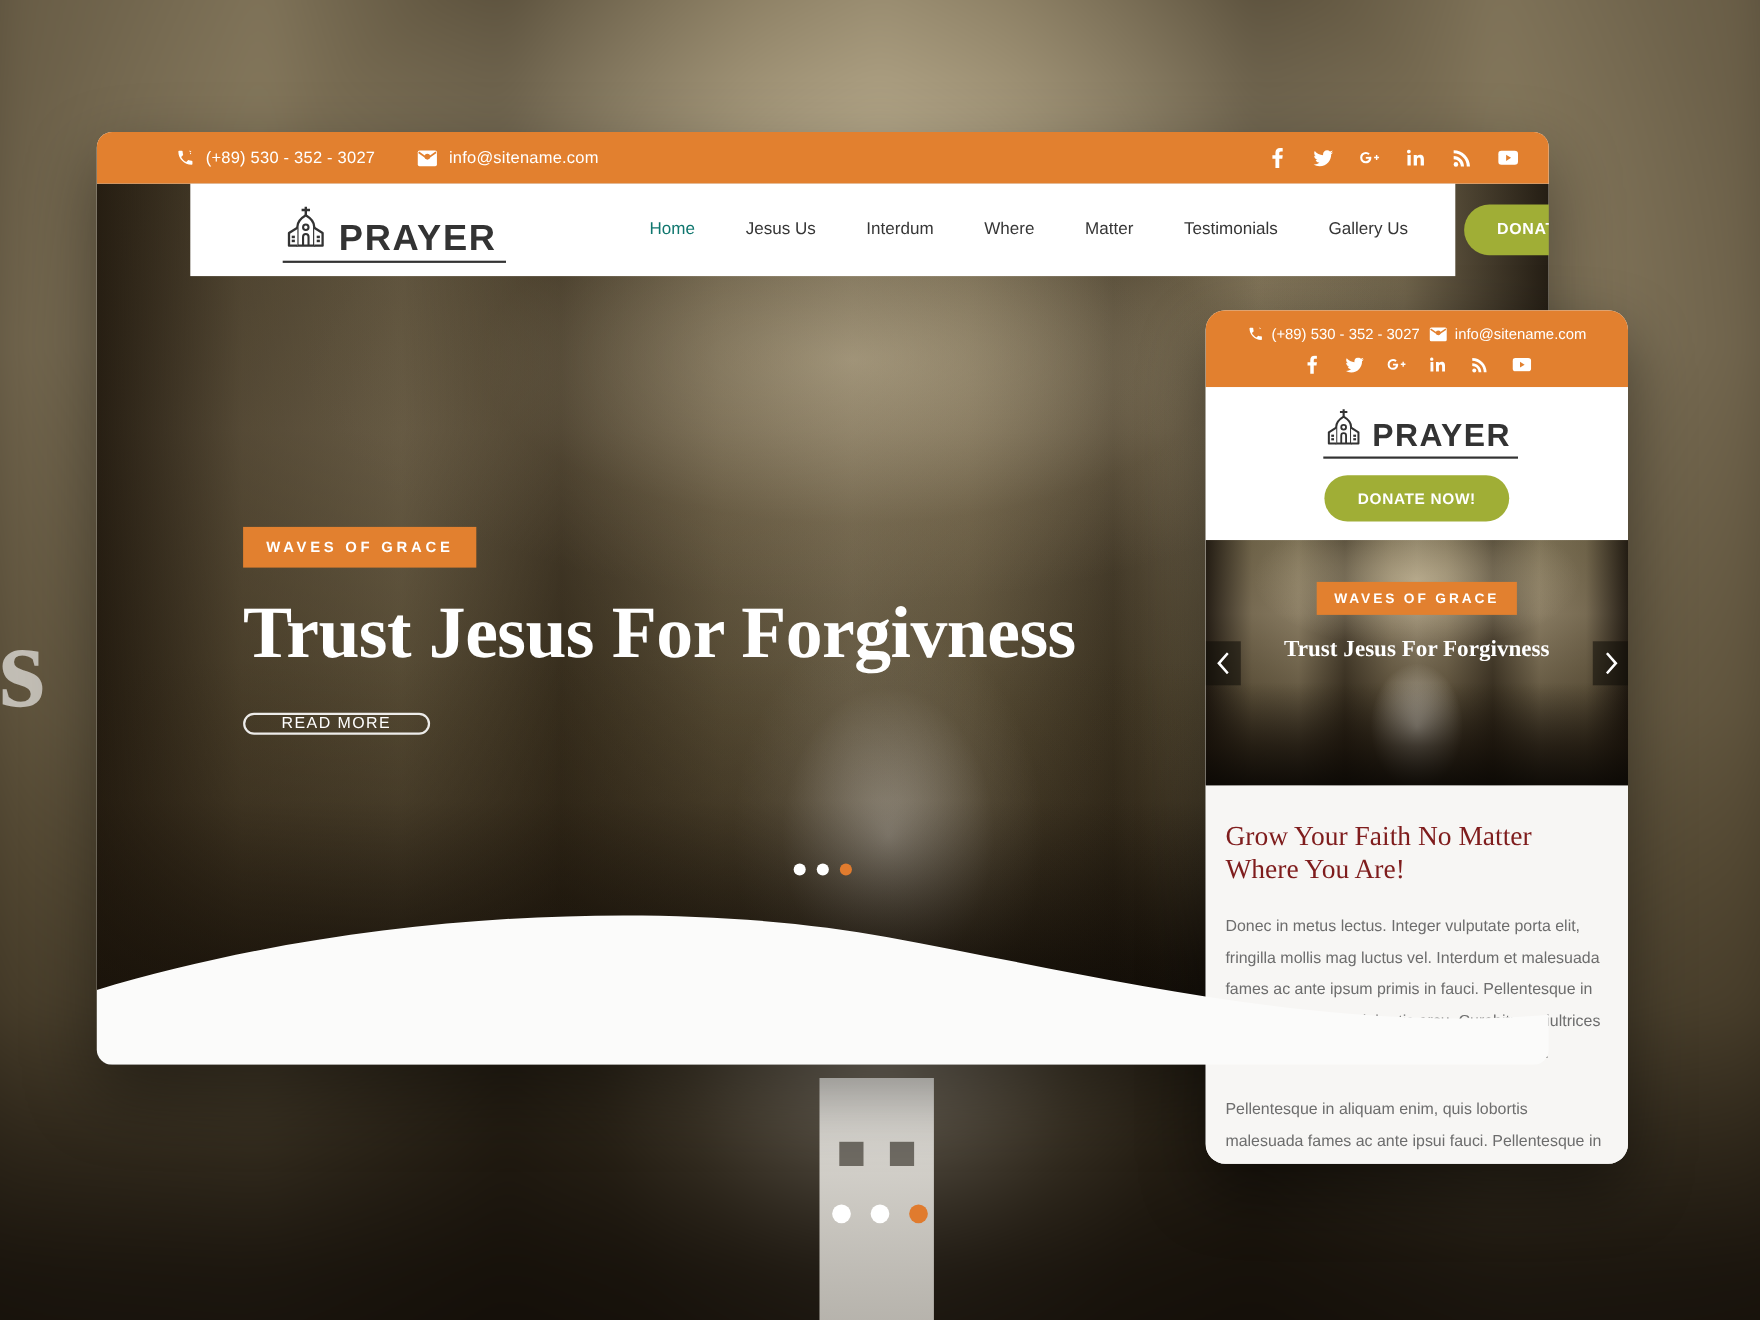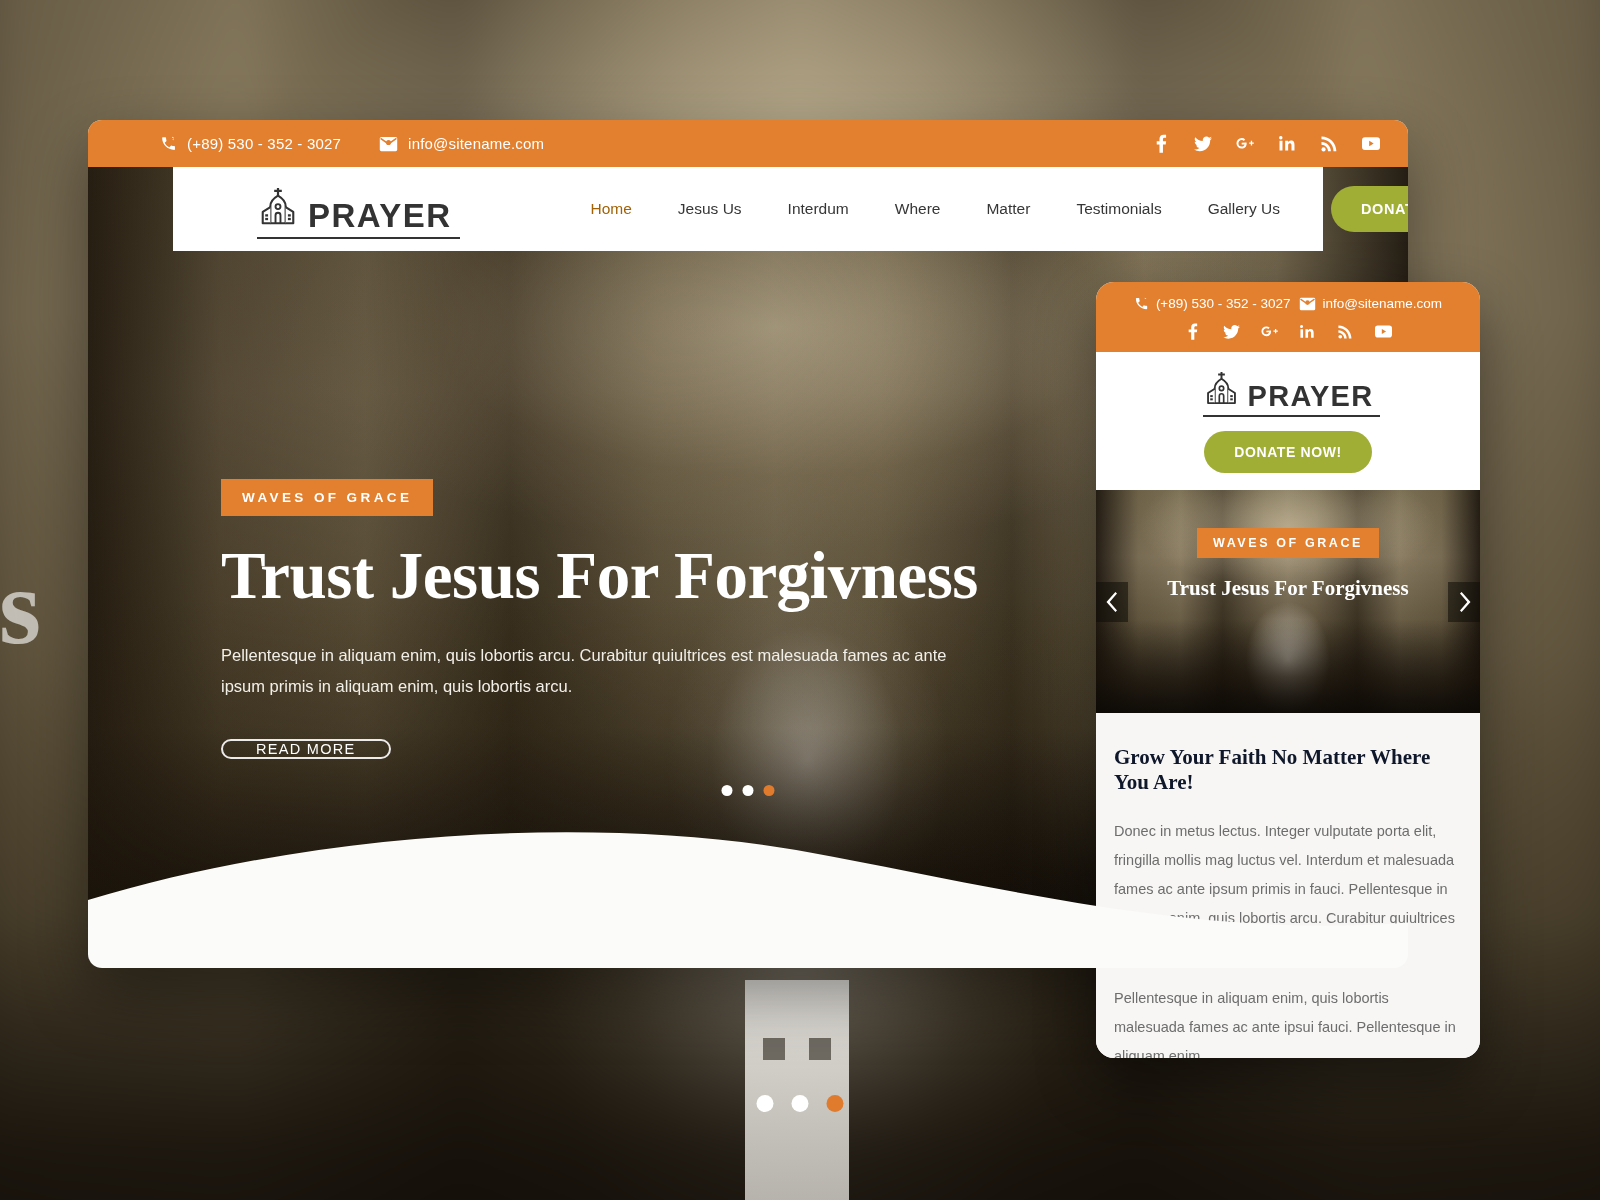--- a/index.html
+++ b/index.html
@@ -102,21 +102,21 @@
     font-weight: 800; font-size: 33px; letter-spacing: 1.5px;
     color: #333; line-height: 1;
   }
   .logo .rule { position: absolute; left: 0; right: -8px; bottom: -7px; height: 2px; background: #333; }
 
   .menu { display: flex; align-items: center; gap: 0; margin-left: 116px; }
   .menu a {
     font-size: 15.5px; color: #363636; text-decoration: none;
     padding: 0 23px; white-space: nowrap;
   }
-  .menu a.active { color: #a16207; }
+  .menu a.active { color: #0f766e; }
   .donate {
     margin-left: 28px;
     background: #a0ae36; color: #fff;
     font-weight: 700; font-size: 14.5px; letter-spacing: .6px;
     border: none; border-radius: 30px;
     padding: 15px 30px; cursor: pointer;
     white-space: nowrap;
   }
 
   .hero {
@@ -239,22 +239,22 @@
     position: absolute; top: 50%; transform: translateY(-50%);
     width: 32px; height: 40px; background: rgba(15,12,8,.55);
     display: flex; align-items: center; justify-content: center;
     cursor: pointer; z-index: 4;
   }
   .m-arrow.l { left: 0; } .m-arrow.r { right: 0; }
   .m-arrow svg { fill: #fff; }
 
   .m-body { background: #f7f6f4; padding: 32px 18px 16px; height: 100%; }
   .m-h2 {
-    font-family: "Liberation Serif", serif; font-weight: 700;
-    font-size: 21px; color: #0f172a; line-height: 1.2;
+    font-family: "Liberation Serif", serif; font-weight: 400;
+    font-size: 25px; color: #7f1d1d; line-height: 1.2;
   }
   .m-p { font-size: 14.5px; color: #6d6d6d; line-height: 2.0; margin-top: 22px; }
   .m-p.second { margin-top: 22px; }
 
   
   .ico { display: inline-flex; align-items: center; justify-content: center; }
 </style>
 </head>
 <body>
 
@@ -334,21 +334,20 @@
     </div>
   </div>
 
   <div class="hero">
     <div class="hero-img"></div>
     <div class="hero-scrim"></div>
 
     <div class="hero-content">
       <div class="badge">WAVES OF GRACE</div>
       <h1 class="hero-title">Trust Jesus For Forgivness</h1>
-      <p class="hero-sub">Pellentesque in aliquam enim, quis lobortis arcu. Curabitur quiultrices est malesuada fames ac ante ipsum primis in aliquam enim, quis lobortis arcu.</p>
       <button class="read-more">READ MORE</button>
     </div>
 
     <div class="hero-dots">
       <i></i>
       <i></i>
       <i class="on"></i>
     </div>
 
     <div class="wave">

